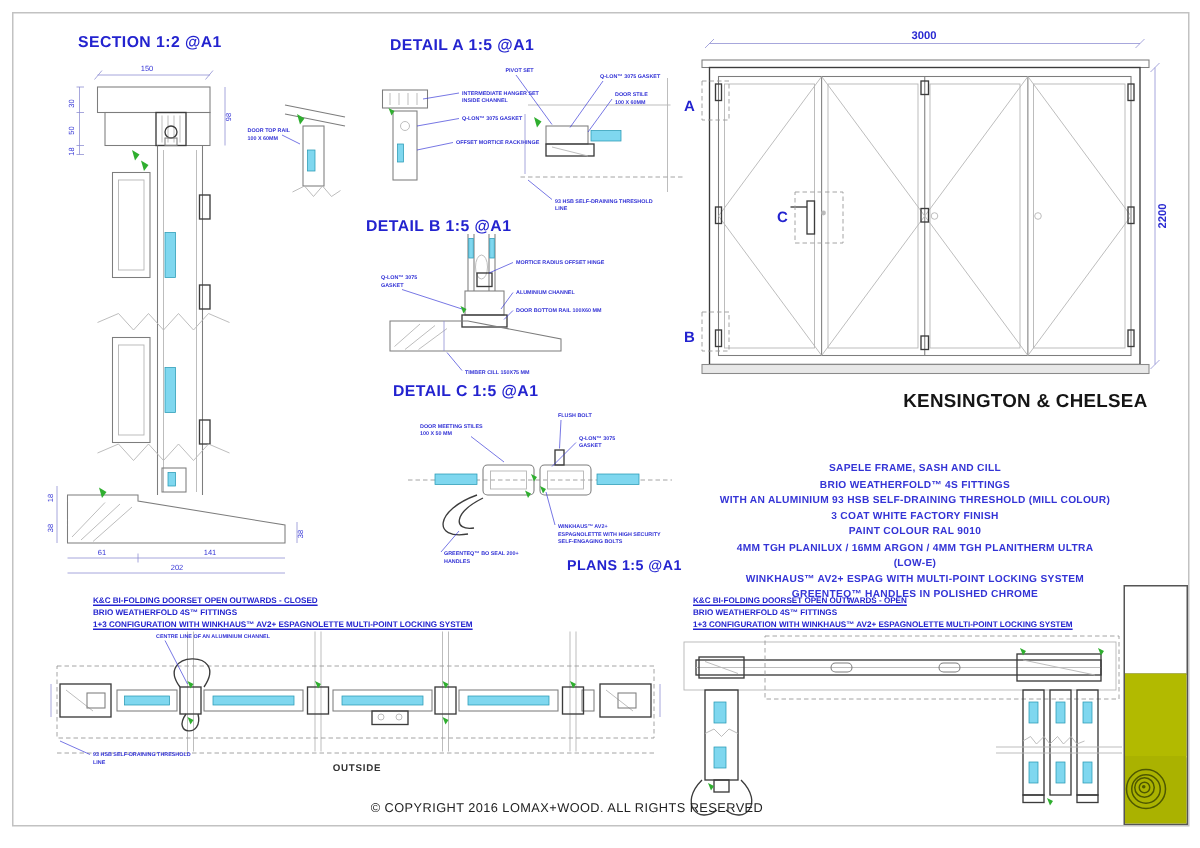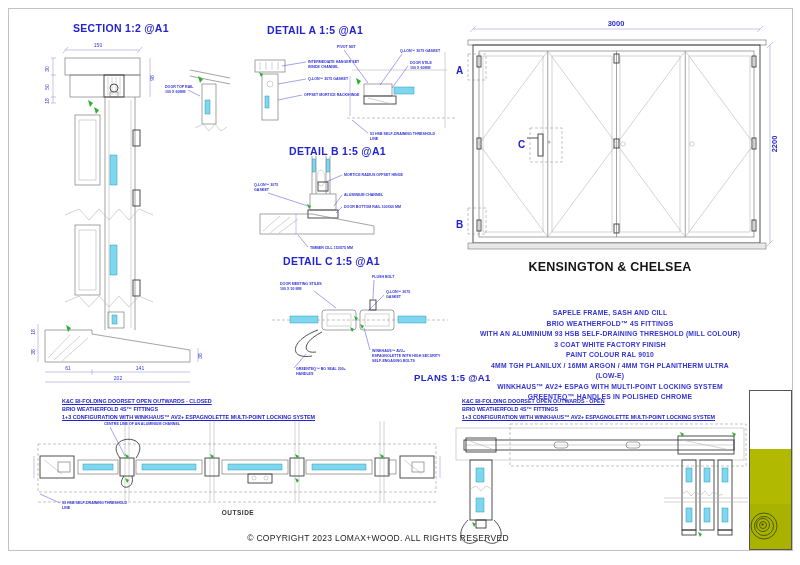--- a/index.html
+++ b/index.html
@@ -1,20 +1,20 @@
 <!DOCTYPE html>
 <html><head>
 <meta charset="utf-8">
 <style>
   html,body{margin:0;padding:0;background:#fff;}
   #sheet{position:relative;width:800px;height:565px;background:#fff;overflow:hidden;
          font-family:"Liberation Sans",sans-serif;}
   .frame{position:absolute;left:8px;top:8px;width:783px;height:541px;border:1px solid #c2c2c2;}
   .abs{position:absolute;}
-  .cad-title{font-size:10.5px;font-weight:bold;color:#2323cf;letter-spacing:.3px;white-space:nowrap;margin-left:21px;}
+  .cad-title{font-size:10.5px;font-weight:bold;color:#2323cf;letter-spacing:.3px;white-space:nowrap;}
   .heading{font-size:12.5px;font-weight:bold;color:#151515;text-align:center;line-height:1.25;letter-spacing:.2px;}
   .spec{font-size:6.8px;font-weight:bold;color:#3434d6;text-align:center;line-height:1.55;letter-spacing:.2px;}
   .plan-hdr{font-size:5.4px;font-weight:bold;color:#2323cf;line-height:1.5;white-space:nowrap;}
   .plan-hdr .u{text-decoration:underline;}
   .outside{font-size:6.5px;font-weight:bold;color:#333;text-align:center;letter-spacing:.5px;}
   .copyright{font-size:8.5px;color:#222;text-align:center;letter-spacing:.3px;}
   svg{position:absolute;overflow:visible;}
   svg text{font-family:"Liberation Sans",sans-serif;}
   .lbl{fill:#3434d6;font-size:3.6px;font-weight:bold;}
   .dim{fill:#3434d6;font-size:5px;}
@@ -38,24 +38,24 @@
               font-size:7px;font-weight:bold;color:#3f4600;line-height:1.15;}
   .olive2{position:absolute;left:0;top:113px;width:41px;height:45px;background:#aab200;overflow:hidden;}
 </style>
 </head>
 <body>
 
 <div id="sheet">
   <div class="frame"></div>
 
   <div class="abs cad-title" style="left:52px;top:22px;">SECTION  1:2 @A1</div>
-  <div class="abs cad-title" style="left:246px;top:24px;">DETAIL A  1:5 @A1</div>
-  <div class="abs cad-title" style="left:268px;top:145px;">DETAIL B  1:5 @A1</div>
+  <div class="abs cad-title" style="left:260px;top:24px;">DETAIL A  1:5 @A1</div>
+  <div class="abs cad-title" style="left:244px;top:145px;">DETAIL B  1:5 @A1</div>
   <div class="abs cad-title" style="left:262px;top:255px;text-align:center;">DETAIL C 1:5 @A1</div>
-  <div class="abs cad-title" style="left:347px;top:372px;font-size:9.5px;padding-left:46px;">PLANS 1:5 @A1</div>
+  <div class="abs cad-title" style="left:332px;top:372px;font-size:9.5px;padding-left:46px;">PLANS 1:5 @A1</div>
 
   <svg style="left:30px;top:40px;" width="210" height="360" viewBox="0 0 210 360">
     <g>
       <line class="dimln" x1="35" y1="10" x2="110" y2="10"></line>
       <line class="dimln" x1="33" y1="13" x2="38" y2="7"></line>
         <line class="dimln" x1="107" y1="13" x2="112" y2="7"></line>
       <text class="dim" x="68" y="7" text-anchor="middle">150</text>
       <rect class="ln" x="35" y="18" width="75" height="17"></rect>
       <rect class="ln" x="40" y="35" width="70" height="22"></rect>
       <rect class="lnD" x="74" y="35" width="20" height="22"></rect>
@@ -278,21 +278,21 @@
     <g>
       <rect class="dash" x="20" y="38" width="18" height="26"></rect>
       <text class="mk" x="8" y="58">A</text>
       <rect class="dash" x="20" y="192" width="18" height="26"></rect>
       <text class="mk" x="8" y="212">B</text>
       <rect class="dash" x="82" y="112" width="32" height="34"></rect>
       <text class="mk" x="70" y="132">C</text>
     </g>
   </svg>
 
-  <div class="abs heading" style="left:455px;top:260px;width:310px;">
+  <div class="abs heading" style="left:455px;top:260px;width:310px;text-align:right;">
     <div>KENSINGTON &amp; CHELSEA</div>
   </div>
   <div class="abs spec" style="left:445px;top:308px;width:330px;">
     <div>SAPELE FRAME, SASH AND CILL</div>
     <div>BRIO WEATHERFOLD™ 4S FITTINGS</div>
     <div>WITH AN ALUMINIUM 93 HSB SELF-DRAINING THRESHOLD (MILL COLOUR)</div>
     <div>3 COAT WHITE FACTORY FINISH</div>
     <div>PAINT COLOUR RAL 9010</div>
     <div>4MM TGH PLANILUX / 16MM ARGON / 4MM TGH PLANITHERM ULTRA</div>
     <div>(LOW-E)</div>
@@ -398,21 +398,21 @@
         <rect class="cyan" x="272" y="94" width="6" height="14"></rect>
       <path class="lnL" d="M232,80 l5,-3 4,5 5,-5 4,5 5,-5 4,5 5,-5 4,5 5,-2"></path>
       <line class="lnL" x1="214" y1="84" x2="298" y2="84"></line>
         <line class="lnL" x1="214" y1="88" x2="298" y2="88"></line>
       <rect class="lnD" x="232" y="116" width="14" height="5"></rect>
         <rect class="lnD" x="268" y="116" width="14" height="5"></rect>
       <path class="grn" d="M248,118 l4,2 -2,3 z"></path>
     </g>
   </svg>
 
-  <div class="abs copyright" style="left:8px;top:533px;width:740px;">© COPYRIGHT 2023 LOMAX+WOOD. ALL RIGHTS RESERVED</div>
+  <div class="abs copyright" style="left:8px;top:533px;width:740px;">© COPYRIGHT 2016 LOMAX+WOOD. ALL RIGHTS RESERVED</div>
 
   <div class="strip">
     <div class="tb-table">
       <div class="tb-rot">
 
         <div class="tb-desc">K&amp;C BI-FOLDING DOORSET OPEN OUTWARDS (WITH 1NO PERSONEL DOORS) RAL 9010 EXT+INT</div>
       </div>
     </div>
     <div class="olive1">
       <div class="olive1-rot">

